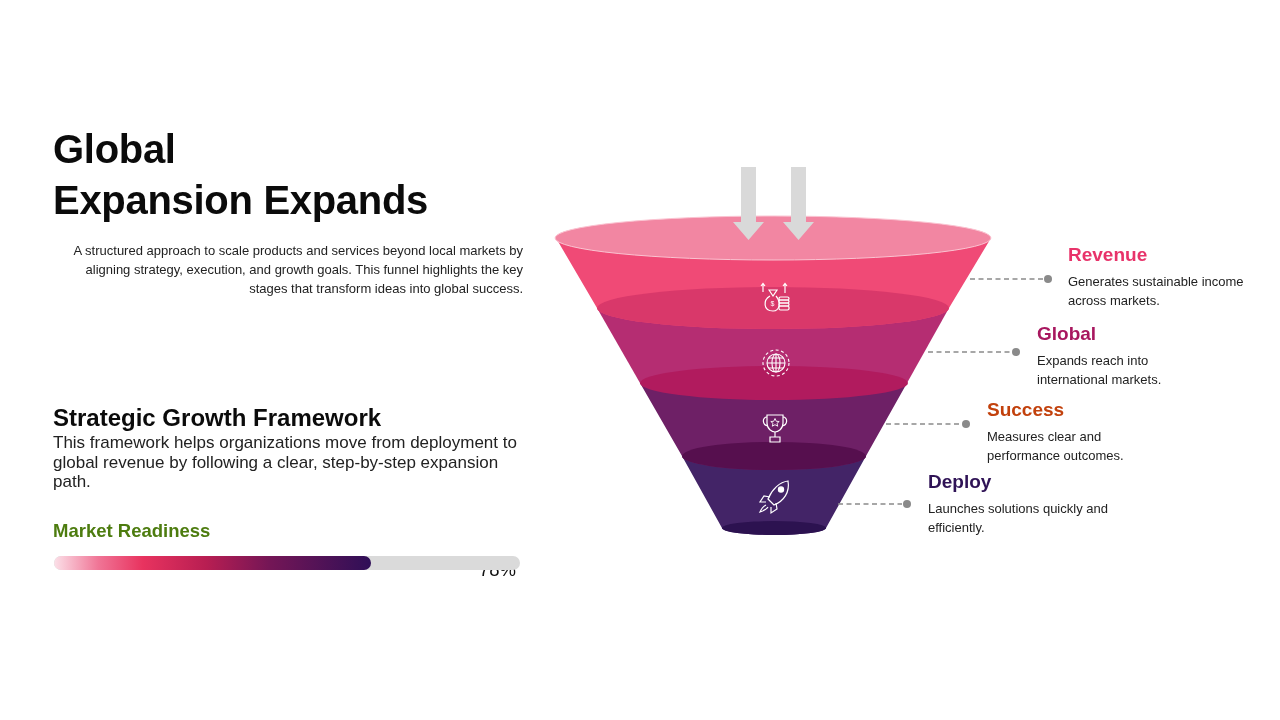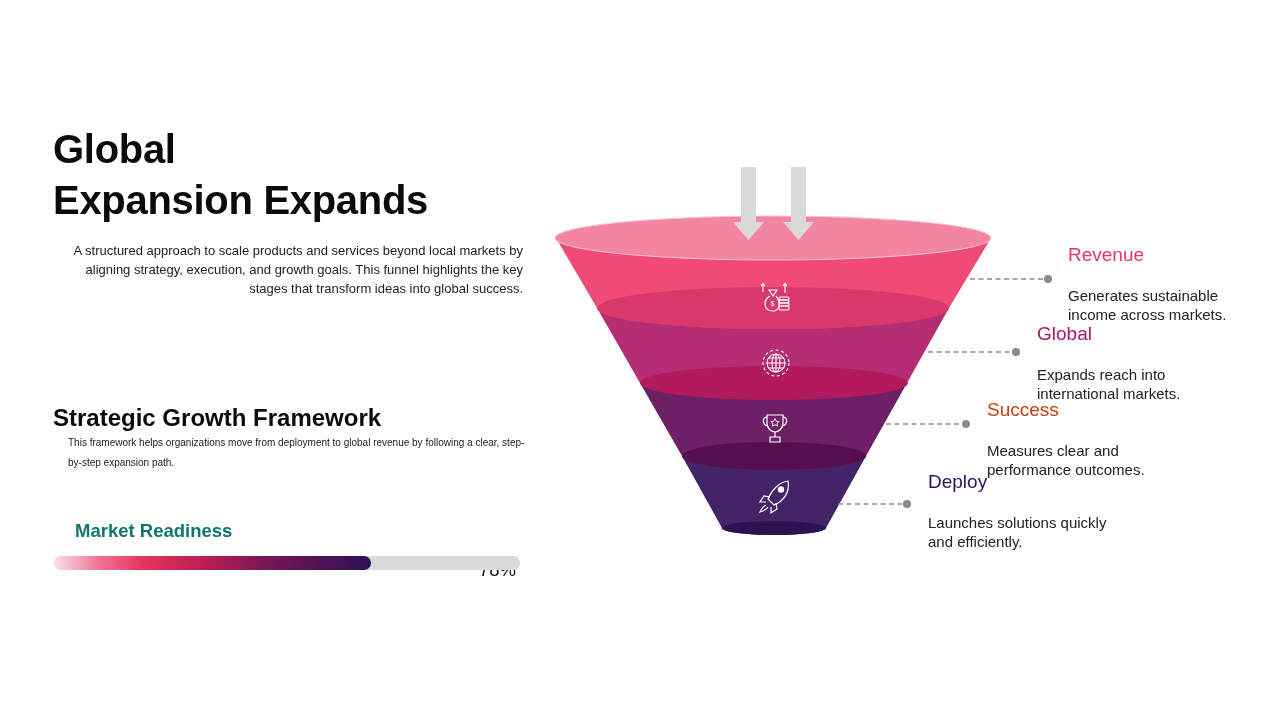--- a/index.html
+++ b/index.html
@@ -15,44 +15,44 @@
   .intro {
     position: absolute; left: 53px; top: 241px; width: 470px;
     font-size: 13px; line-height: 19px; color: #222; text-align: right;
   }
   .framework-title {
     position: absolute; left: 53px; top: 404px;
     font-size: 24px; font-weight: 700; color: #0b0b0b;
   }
   .framework-text {
     position: absolute; left: 53px; top: 433px; width: 470px;
-    font-size: 10px; line-height: 19.5px; color: #222; margin-left: 15px;
+    font-size: 17px; line-height: 19.5px; color: #222;
   }
   .readiness-label {
     position: absolute; left: 53px; top: 520px;
-    font-size: 18.5px; font-weight: 700; color: #0f766e; margin-left: 22px;
+    font-size: 18.5px; font-weight: 700; color: #4d7c0f;
   }
   .readiness-value {
     position: absolute; left: 440px; width: 76px; top: 520px; text-align: right;
     font-size: 18.5px; color: #111; margin-top: 39px;
   }
   .progress-track {
     position: absolute; left: 54px; top: 556px; width: 466px; height: 14px;
     background: #dadada; border-radius: 7px; overflow: hidden;
   }
   .progress-fill {
     height: 100%; border-radius: 7px;
     background: linear-gradient(90deg, #fbe0e8 0%, #f07596 14%, #e8335f 28%, #b81e52 48%, #741656 68%, #2f0f57 100%);
   }
 
   .funnel { position: absolute; left: 0; top: 0; width: 1280px; height: 720px; }
 
   .stage { position: absolute; }
-  .stage-title { font-size: 19px; font-weight: 400; line-height: 22px; }
-  .stage-desc { margin-top: 20px; font-size: 15px; line-height: 19px; color: #222; }
+  .stage-title { font-size: 19px; font-weight: 700; line-height: 22px; }
+  .stage-desc { margin-top: 6px; font-size: 13px; line-height: 19px; color: #222; }
 </style>
 </head>
 <body>
 
 <div class="title">
   <span>Global</span>
   <span>Expansion Expands</span>
 </div>
 <p class="intro">A structured approach to scale products and services beyond local markets by aligning strategy, execution, and growth goals. This funnel highlights the key stages that transform ideas into global success.</p>
 

